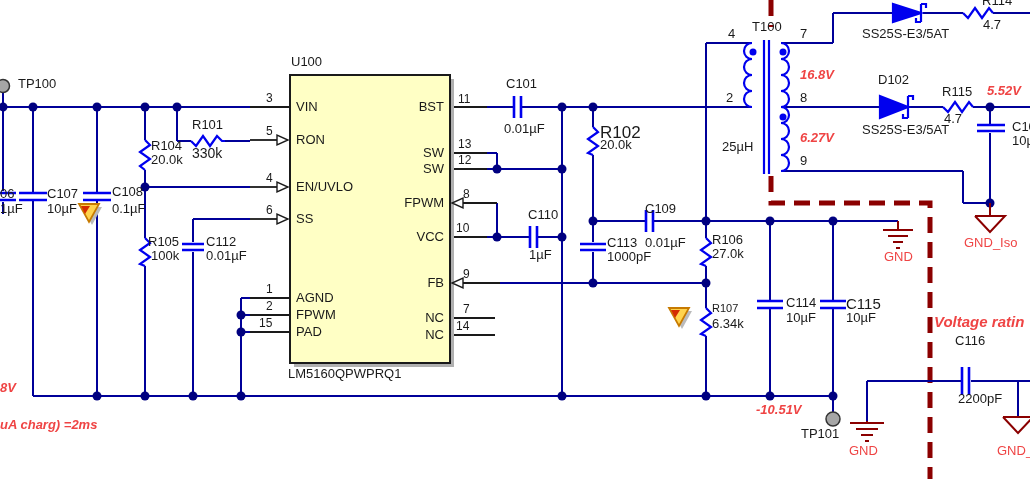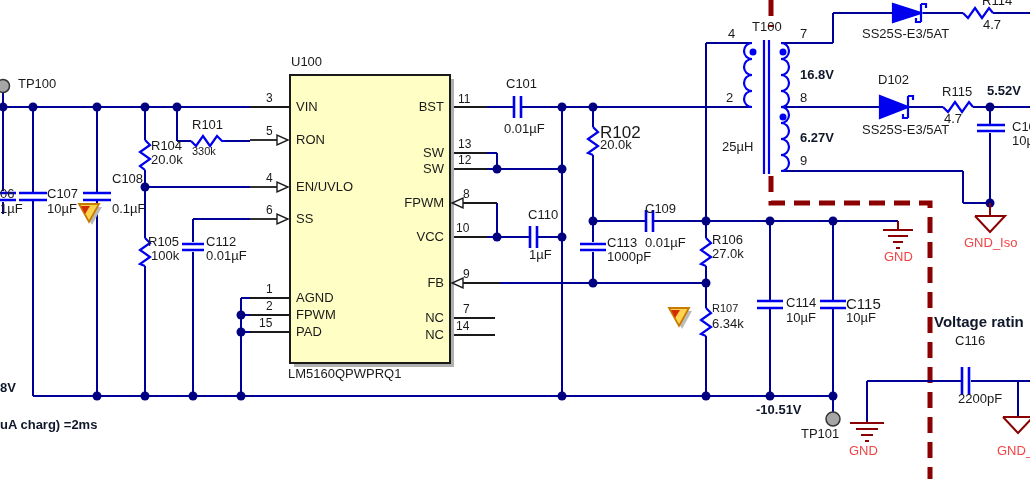--- a/index.html
+++ b/index.html
@@ -4,21 +4,21 @@
 <style>
   html,body{margin:0;padding:0;}
   body{
     width:1030px;height:479px;position:relative;overflow:hidden;
     background:#ffffff;font-family:"Liberation Sans", sans-serif;
   }
   #schematic-svg{position:absolute;left:0;top:0;z-index:0;}
   #labels{position:absolute;left:0;top:0;width:1030px;height:479px;z-index:1;pointer-events:none;}
   .lbl{position:absolute;white-space:nowrap;line-height:1.05;letter-spacing:0;}
   .c-k{color:#1a1a1a;}
-  .c-r{color:#0f172a;}
+  .c-r{color:#ef4444;font-style:italic;}
   .c-d{color:#ef4444;}
   .bold{font-weight:bold;}
   .ta-r{transform:translateX(-100%);}
 </style>
 </head>
 <body>
 
 <svg id="schematic-svg" width="1030" height="479" viewBox="0 0 1030 479" xmlns="http://www.w3.org/2000/svg">
 
   <g stroke="#8b0000" stroke-width="5" fill="none" stroke-dasharray="16 9">
@@ -211,32 +211,32 @@
     <polygon points="1,1 21,1 11,19" fill="#ffd34d" stroke="#c77a00" stroke-width="1.8"></polygon>
     <polygon points="3,3 12,3 7,11" fill="#d42b00"></polygon>
   </g>
 </svg>
 
 <div id="labels">
     <span class="lbl c-k" style="left: 18px; top: 77px; font-size: 13px;">TP100</span>
     <span class="lbl c-k" style="left: 291px; top: 55px; font-size: 13px;">U100</span>
     <span class="lbl c-k" style="left: 288px; top: 367px; font-size: 13px;">LM5160QPWPRQ1</span>
     <span class="lbl c-k" style="left: 192px; top: 118px; font-size: 13px;">R101</span>
-    <span class="lbl c-k" style="left: 192px; top: 146px; font-size: 11px; text-align: right;">330k</span>
+    <span class="lbl c-k" style="left: 192px; top: 146px; font-size: 14px; text-align: right;">330k</span>
     <span class="lbl c-k" style="left: 151px; top: 139px; font-size: 13px;">R104</span>
     <span class="lbl c-k" style="left: 151px; top: 153px; font-size: 13px;">20.0k</span>
     <span class="lbl c-k" style="left: 148px; top: 235px; font-size: 13px;">R105</span>
     <span class="lbl c-k" style="left: 151px; top: 249px; font-size: 13px;">100k</span>
     <span class="lbl c-k" style="left: 206px; top: 235px; font-size: 13px;">C112</span>
     <span class="lbl c-k" style="left: 206px; top: 249px; font-size: 13px;">0.01µF</span>
     <span class="lbl c-k" style="left: 0px; top: 187px; font-size: 13px;">06</span>
     <span class="lbl c-k" style="left: 0px; top: 202px; font-size: 13px;">1µF</span>
     <span class="lbl c-k" style="left: 47px; top: 187px; font-size: 13px;">C107</span>
     <span class="lbl c-k" style="left: 47px; top: 202px; font-size: 13px;">10µF</span>
-    <span class="lbl c-k" style="left: 112px; top: 172px; font-size: 13px;">C108</span>
+    <span class="lbl c-k" style="left: 112px; top: 185px; font-size: 13px;">C108</span>
     <span class="lbl c-k" style="left: 112px; top: 202px; font-size: 13px;">0.1µF</span>
     <span class="lbl c-k" style="left: 506px; top: 77px; font-size: 13px;">C101</span>
     <span class="lbl c-k" style="left: 504px; top: 122px; font-size: 13px;">0.01µF</span>
     <span class="lbl c-k" style="left: 528px; top: 208px; font-size: 13px;">C110</span>
     <span class="lbl c-k" style="left: 529px; top: 248px; font-size: 13px;">1µF</span>
     <span class="lbl c-k" style="left: 600px; top: 124px; font-size: 17px;">R102</span>
     <span class="lbl c-k" style="left: 600px; top: 138px; font-size: 13px;">20.0k</span>
     <span class="lbl c-k" style="left: 645px; top: 202px; font-size: 13px;">C109</span>
     <span class="lbl c-k" style="left: 607px; top: 236px; font-size: 13px;">C113</span>
     <span class="lbl c-k" style="left: 645px; top: 236px; font-size: 13px;">0.01µF</span>

